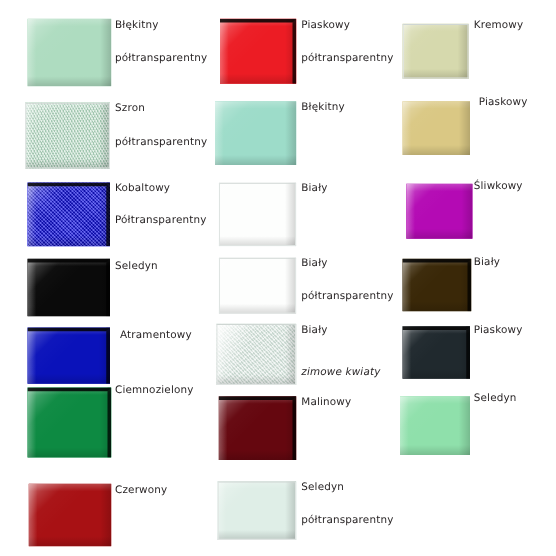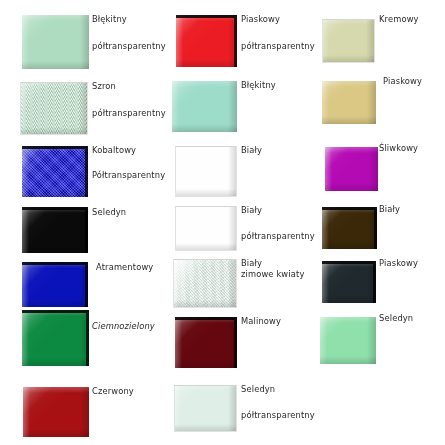--- a/index.html
+++ b/index.html
@@ -175,21 +175,21 @@
       <div class="shade"></div>
       <div class="frame"></div>
     </div>
     <div class="label" style="left: 96px; top: 262px;">Atramentowy</div>
     <div class="swatch framed" style="left: 22px; top: 310px; width: 67px; height: 56px; background: rgb(13, 138, 66);">
       <div class="face" style="background: rgb(13, 138, 66);"></div>
       <div class="bevel"></div>
       <div class="shade"></div>
       <div class="frame"></div>
     </div>
-    <div class="label" style="left: 92px; top: 321px; font-style: italic;">Ciemnozielony</div>
+    <div class="label" style="left: 92px; top: 306px;">Ciemnozielony</div>
     <div class="swatch " style="left: 23px; top: 387px; width: 66px; height: 50px; background: rgb(168, 17, 20);">
       <div class="face" style="background: rgb(168, 17, 20);"></div>
       <div class="bevel"></div>
       <div class="shade"></div>
       <div class="frame"></div>
     </div>
     <div class="label" style="left: 92px; top: 386px;">Czerwony</div>
     <div class="swatch framed" style="left: 176px; top: 15px; width: 61px; height: 52px; background: rgb(236, 28, 36);">
       <div class="face" style="background: rgb(236, 28, 36);"></div>
       <div class="bevel"></div>
@@ -221,21 +221,21 @@
     <div class="label" style="left: 241px; top: 205px;">Biały</div>
     <div class="label sub" style="left: 241px; top: 231px;">półtransparentny</div>
     <div class="swatch outlined frosted" style="left: 173px; top: 259px; width: 64px; height: 49px; background: rgb(214, 227, 220);">
       <div class="face" style="background: rgb(214, 227, 220);"></div>
       <div class="texture"></div>
       <div class="bevel"></div>
       <div class="shade"></div>
       <div class="frame"></div>
     </div>
     <div class="label" style="left: 241px; top: 258px;">Biały</div>
-    <div class="label sub" style="left: 241px; top: 269px;">zimowe kwiaty</div>
+    <div class="label sub" style="left: 241px; top: 292px; font-style: italic;">zimowe kwiaty</div>
     <div class="swatch framed" style="left: 175px; top: 317px; width: 62px; height: 51px; background: rgb(101, 7, 15);">
       <div class="face" style="background: rgb(101, 7, 15);"></div>
       <div class="bevel"></div>
       <div class="shade"></div>
       <div class="frame"></div>
     </div>
     <div class="label" style="left: 241px; top: 316px;">Malinowy</div>
     <div class="swatch outlined" style="left: 174px; top: 385px; width: 63px; height: 47px; background: rgb(223, 238, 231);">
       <div class="face" style="background: rgb(223, 238, 231);"></div>
       <div class="bevel"></div>

